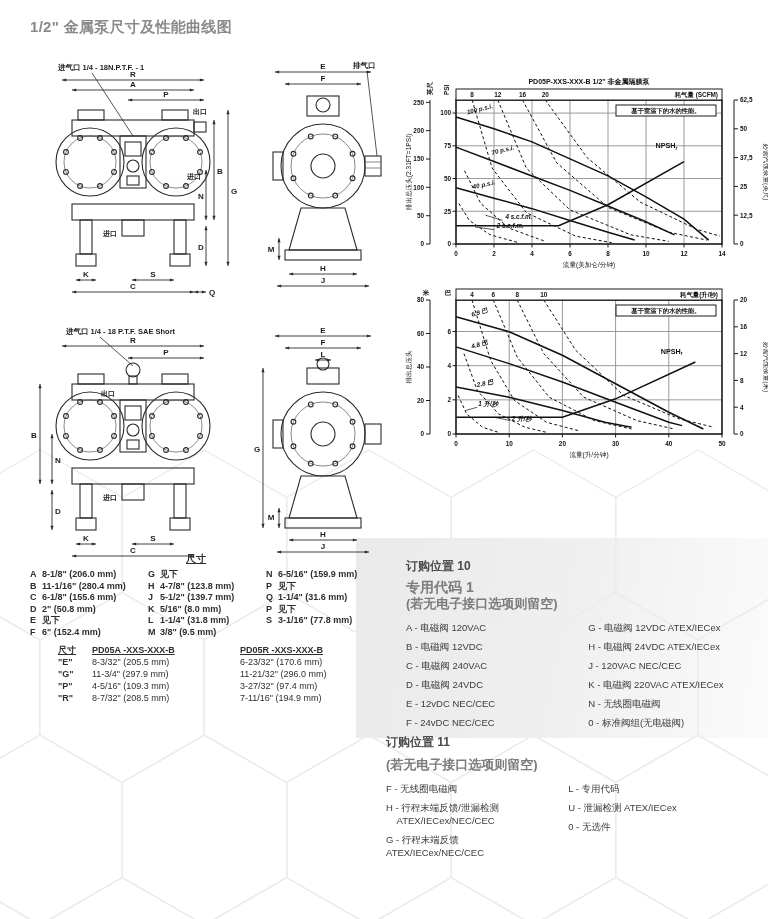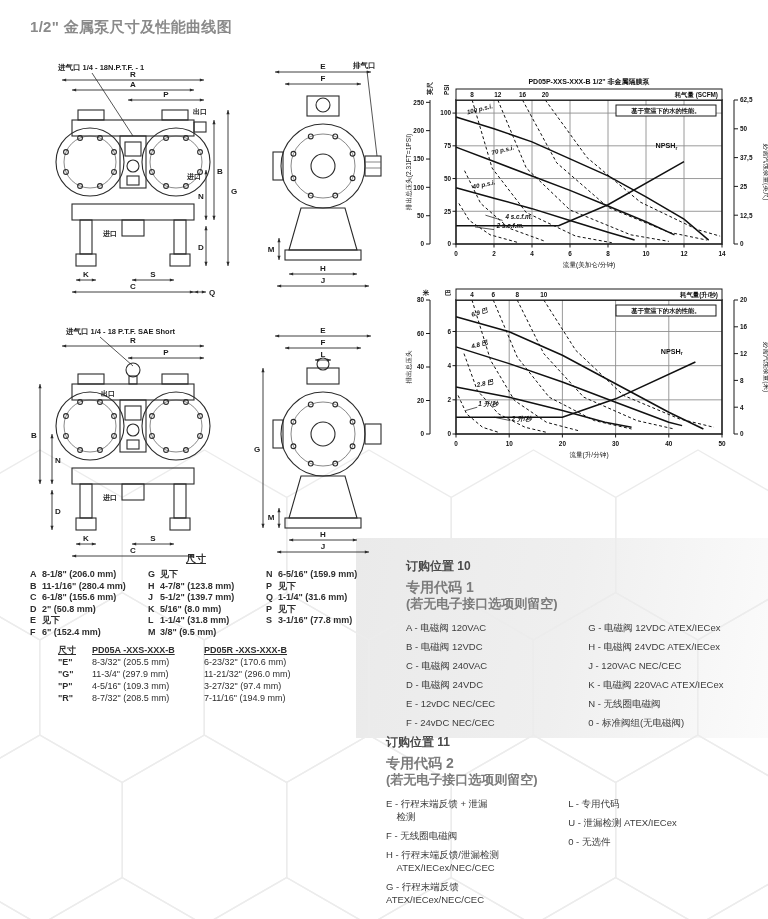--- a/index.html
+++ b/index.html
@@ -32,21 +32,21 @@
   
   .dimtable{left:30px;top:552px;width:332px;}
   .dimtable .dt-title{text-align:center;font-size:10px;font-weight:bold;text-decoration:underline;color:#2e2e2e;margin-bottom:3px;}
   .dim-cols{display:flex;}
   .dim-col{font-size:9px;font-weight:600;color:#2e2e2e;line-height:11.5px;white-space:nowrap;}
   .dim-col .dk{display:inline-block;width:12px;}
   .dim-c1{width:118px;}.dim-c2{width:118px;}.dim-c3{width:96px;}
   .modeltable{left:58px;top:644px;font-size:9px;color:#2e2e2e;line-height:12px;white-space:nowrap;}
   .mt-row{display:flex;}
   .mt-c0{width:34px;font-weight:700;}
-  .mt-c1{width:112px;}
+  .mt-c1{width:148px;}
   .mt-c2{width:134px;}
   .mt-head{font-weight:700;text-decoration:underline;}
   
   .ordsec{width:380px;}
   .ord1{left:386px;top:558px;margin-left:20px;}
   .ord2{left:386px;top:734px;}
   .ord-pos{font-size:12px;font-weight:bold;color:#4a4a4a;margin-bottom:5px;}
   .ord-code{font-size:14px;font-weight:bold;color:#7b7b7b;line-height:1.1;}
   .ord-note{font-size:13px;font-weight:bold;color:#7b7b7b;margin-bottom:8px;}
   .ord-lists{display:flex;gap:12px;}
@@ -679,26 +679,23 @@
             <div class="ord-item">J - 120VAC NEC/CEC</div>
             <div class="ord-item">K - 电磁阀 220VAC ATEX/IECex</div>
             <div class="ord-item">N - 无线圈电磁阀</div>
             <div class="ord-item">0 - 标准阀组(无电磁阀)</div>
           </div>
       </div>
     </div>
 
     <div class="abs ordsec ord2">
       <div class="ord-pos">订购位置 11</div>
-      <div class="ord-code">专用代码 2</div>
       <div class="ord-note">(若无电子接口选项则留空)</div>
       <div class="ord-lists">
         <div class="ord-left">
-            <div class="ord-item">E - 行程末端反馈 + 泄漏
-    检测</div>
             <div class="ord-item">F - 无线圈电磁阀</div>
             <div class="ord-item">H - 行程末端反馈/泄漏检测
     ATEX/IECex/NEC/CEC</div>
             <div class="ord-item">G - 行程末端反馈 ATEX/IECex/NEC/CEC</div>
           </div>
         <div class="ord-right">
             <div class="ord-item">L - 专用代码</div>
             <div class="ord-item">U - 泄漏检测 ATEX/IECex</div>
             <div class="ord-item">0 - 无选件</div>
           </div>

